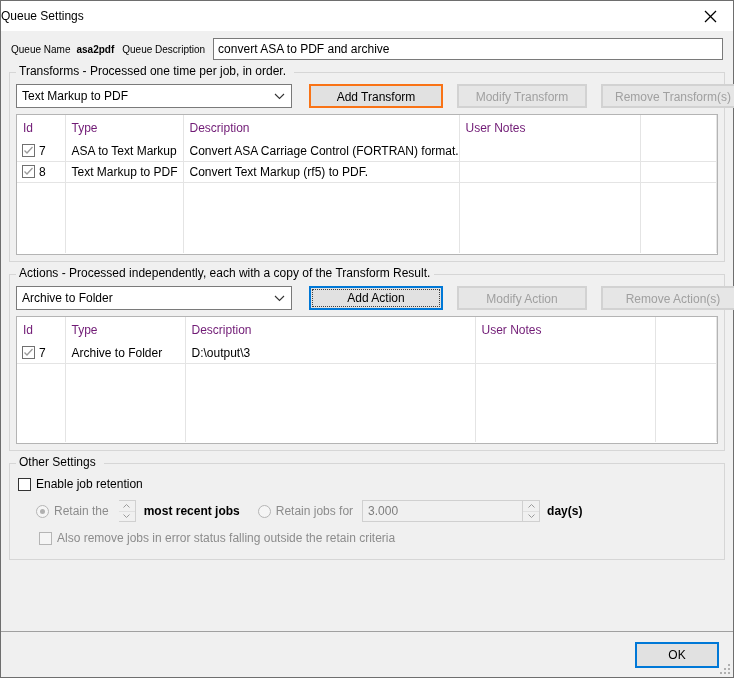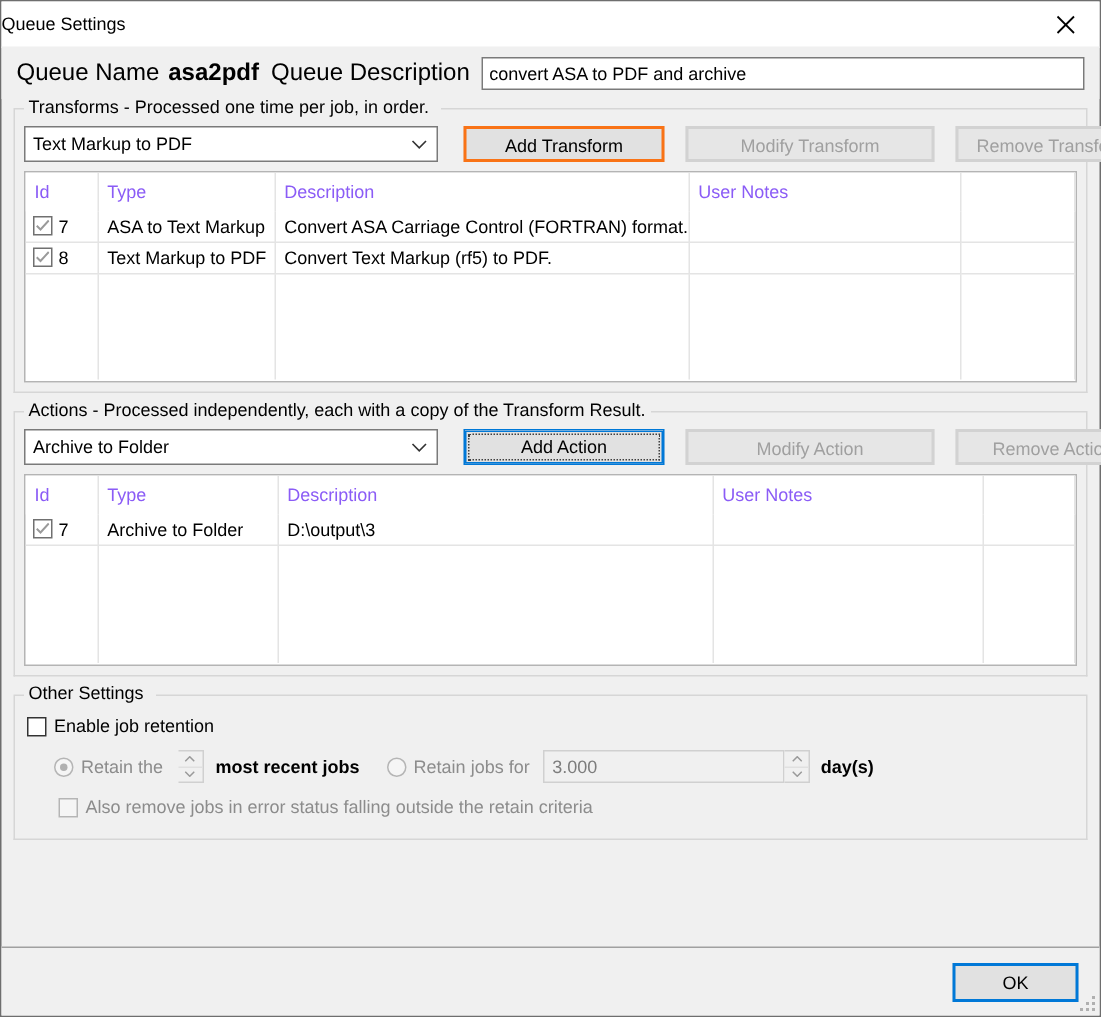--- a/index.html
+++ b/index.html
@@ -53,21 +53,21 @@
 
   
   .toprow {
     flex: 0 0 auto;
     height: 34px;
     display: flex;
     align-items: center;
     padding: 0 10px;
     background: #f0f0f0;
   }
-  .lbl { font-size: 16px; color:#000; white-space: nowrap; }
+  .lbl { font-size: 10px; color:#000; white-space: nowrap; }
   .lbl.bold { font-weight: bold; }
   .gap6 { width: 6px; flex: 0 0 auto;}
   .gap8 { width: 8px; flex: 0 0 auto;}
   .txtinput {
     flex: 1 1 auto;
     height: 22px;
     box-sizing: border-box;
     border: 1px solid #7a7a7a;
     background: #ffffff;
     font-family: "Liberation Sans", sans-serif;
@@ -167,21 +167,21 @@
     background: #e1e1e1;
     position: relative;
   }
   .btn.focused .focusring {
     position: absolute;
     left: 2px; right: 2px; top: 2px; bottom: 2px;
     border: 1px dotted #404040;
     pointer-events: none;
   }
   .btn-add { width: 134px; margin-left: 17px; }
-  .btn-mod { width: 166px; margin-left: 14px; }
+  .btn-mod { width: 130px; margin-left: 14px; }
   .btn-rem { width: 144px; margin-left: 14px; }
 
   
   .grid {
     margin-top: 6px;
     border: 1px solid #b4b4b4;
     background: #ffffff;
     box-sizing: border-box;
     position: relative;
     overflow: hidden;
@@ -191,21 +191,21 @@
   .grid table {
     border-collapse: collapse;
     width: 100%;
     table-layout: fixed;
     font-size: 12px;
   }
   .grid th {
     text-align: left;
     font-weight: normal;
     font-size: 12px;
-    color: #8b5cf6;
+    color: #701a75;
     height: 26px;
     padding: 0 0 0 6px;
     border-right: 1px solid #e4e4e4;
     border-bottom: none;
     background: #ffffff;
     vertical-align: middle;
   }
   .grid td {
     height: 20px;
     padding: 0 0 0 6px;

